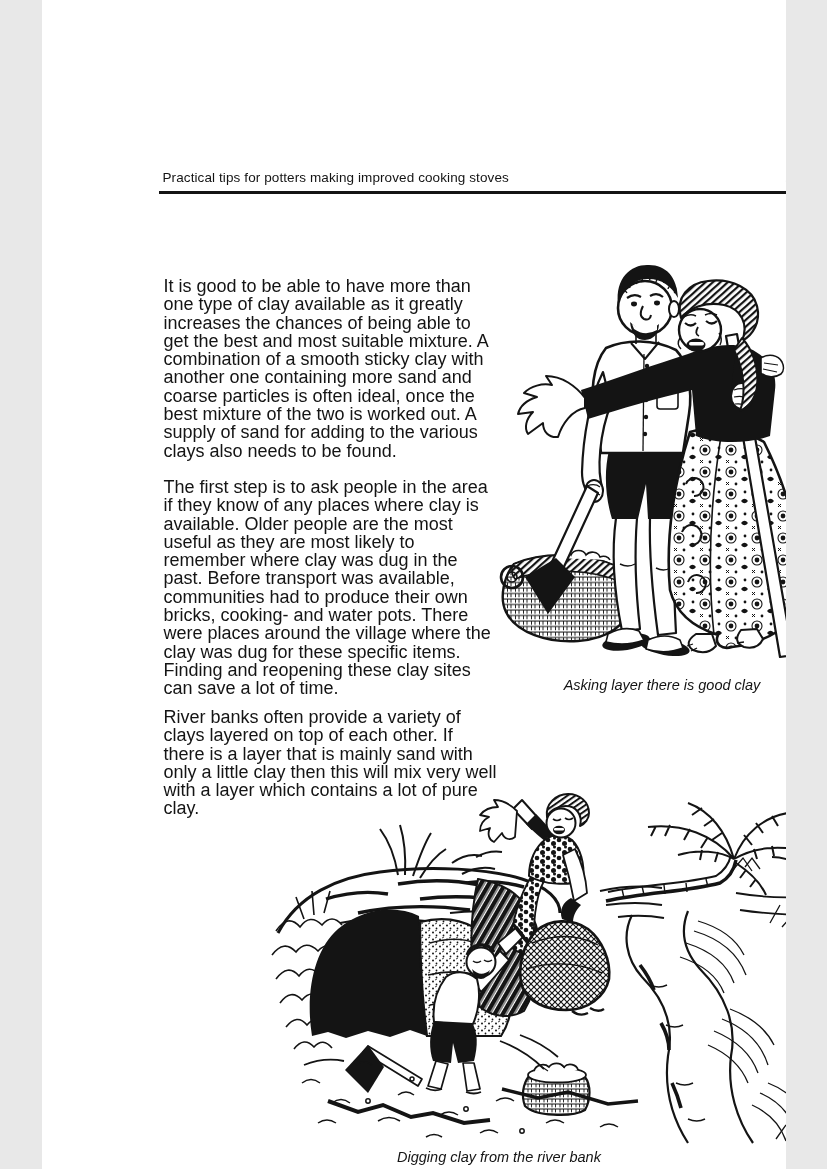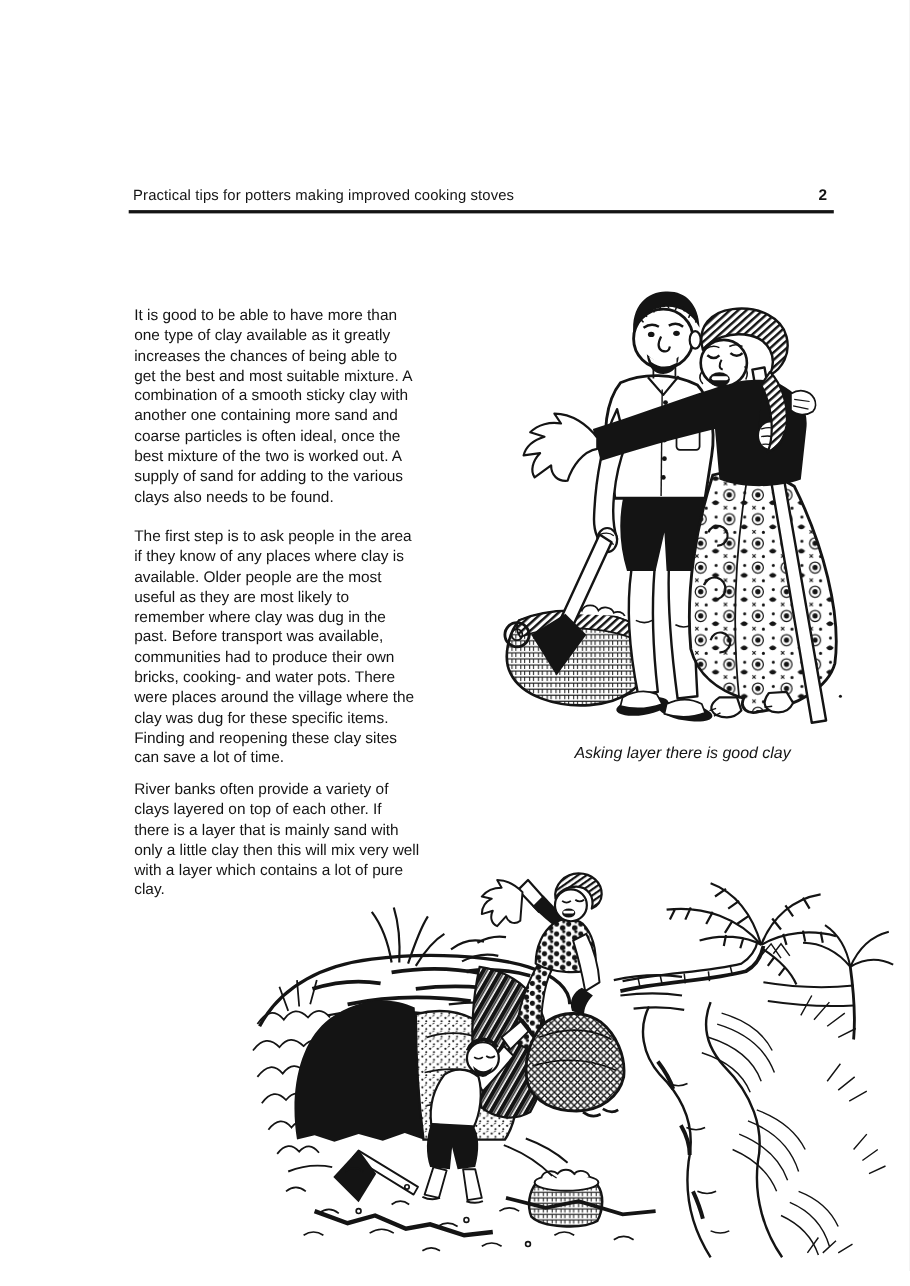--- a/index.html
+++ b/index.html
@@ -1,26 +1,26 @@
 <!DOCTYPE html>
 <html><head>
 <meta charset="utf-8">
 <style>
   html,body{margin:0;padding:0;background:#e8e8e8;}
   .page{
-    position:relative; width:827px; height:1169px; margin:0 auto;
+    position:relative; width:744px; height:1169px; margin:0 auto;
     background:#ffffff; overflow:hidden;
     font-family:"Liberation Sans", sans-serif; color:#141414;
     -webkit-font-smoothing:antialiased;
   }
   .header-title{position:absolute; left:121px; top:170px; font-size:13.5px; letter-spacing:.1px;}
   .page-number{position:absolute; left:744px; top:169px; font-size:14px; font-weight:bold;}
   .header-rule{position:absolute; left:117px; top:191px; width:641px; height:3px; background:#141414;}
   .section-heading{position:absolute; left:121px; top:240px; font-size:14.5px; font-weight:bold; letter-spacing:.2px;}
-  .para{position:absolute; left:122px; width:340px; font-size:14px; line-height:18.3px; white-space:pre-line;}
+  .para{position:absolute; left:122px; width:340px; font-size:18px; line-height:18.3px; white-space:pre-line;}
   .para-1{top:277px;}
   .para-2{top:478px;}
   .para-3{top:708px;}
   .fig{position:absolute;}
   .fig-1{left:448px; top:246px; width:355px; height:425px;}
   .fig-2{left:228px; top:783px; width:588px; height:362px;}
   .caption{position:absolute; font-style:italic; font-size:14.5px; text-align:center;}
   .caption-1{left:448px; top:677px; width:345px;}
   .caption-2{left:230px; top:1149px; width:455px;}
   svg{display:block;}
@@ -312,14 +312,15 @@
       <path d="M32,300 q9,-7 18,0 M62,320 q9,-7 18,0 M108,338 q11,-7 22,0 M170,332 q9,-6 18,0 M226,318 q9,-6 18,0 M276,340 q9,-6 18,0 M330,344 q9,-6 18,0 M128,312 q8,-6 16,0 M86,282 q8,-6 16,0 M48,340 q9,-6 18,0 M210,350 q9,-6 18,0 M156,354 q8,-5 16,0"></path>
       <circle cx="98" cy="318" r="2.2"></circle>
         <circle cx="196" cy="326" r="2.2"></circle>
         <circle cx="252" cy="348" r="2.2"></circle>
         <circle cx="142" cy="296" r="2"></circle>
       <path d="M58,318 l30,11 l25,-7 l28,12 l22,-4 l31,10 l26,-3" stroke-width="4"></path>
       <path d="M232,306 l36,9 l30,-6 l40,12 l30,-3" stroke-width="3.4"></path>
       <path d="M34,282 q20,-8 40,-4 M230,258 q26,10 44,28 M250,252 q22,8 38,22" stroke-width="1.8"></path>
     </g>
   </svg>
+  <div class="caption caption-2">Digging clay from the river bank</div>
 
 </div>
 
 </body></html>

